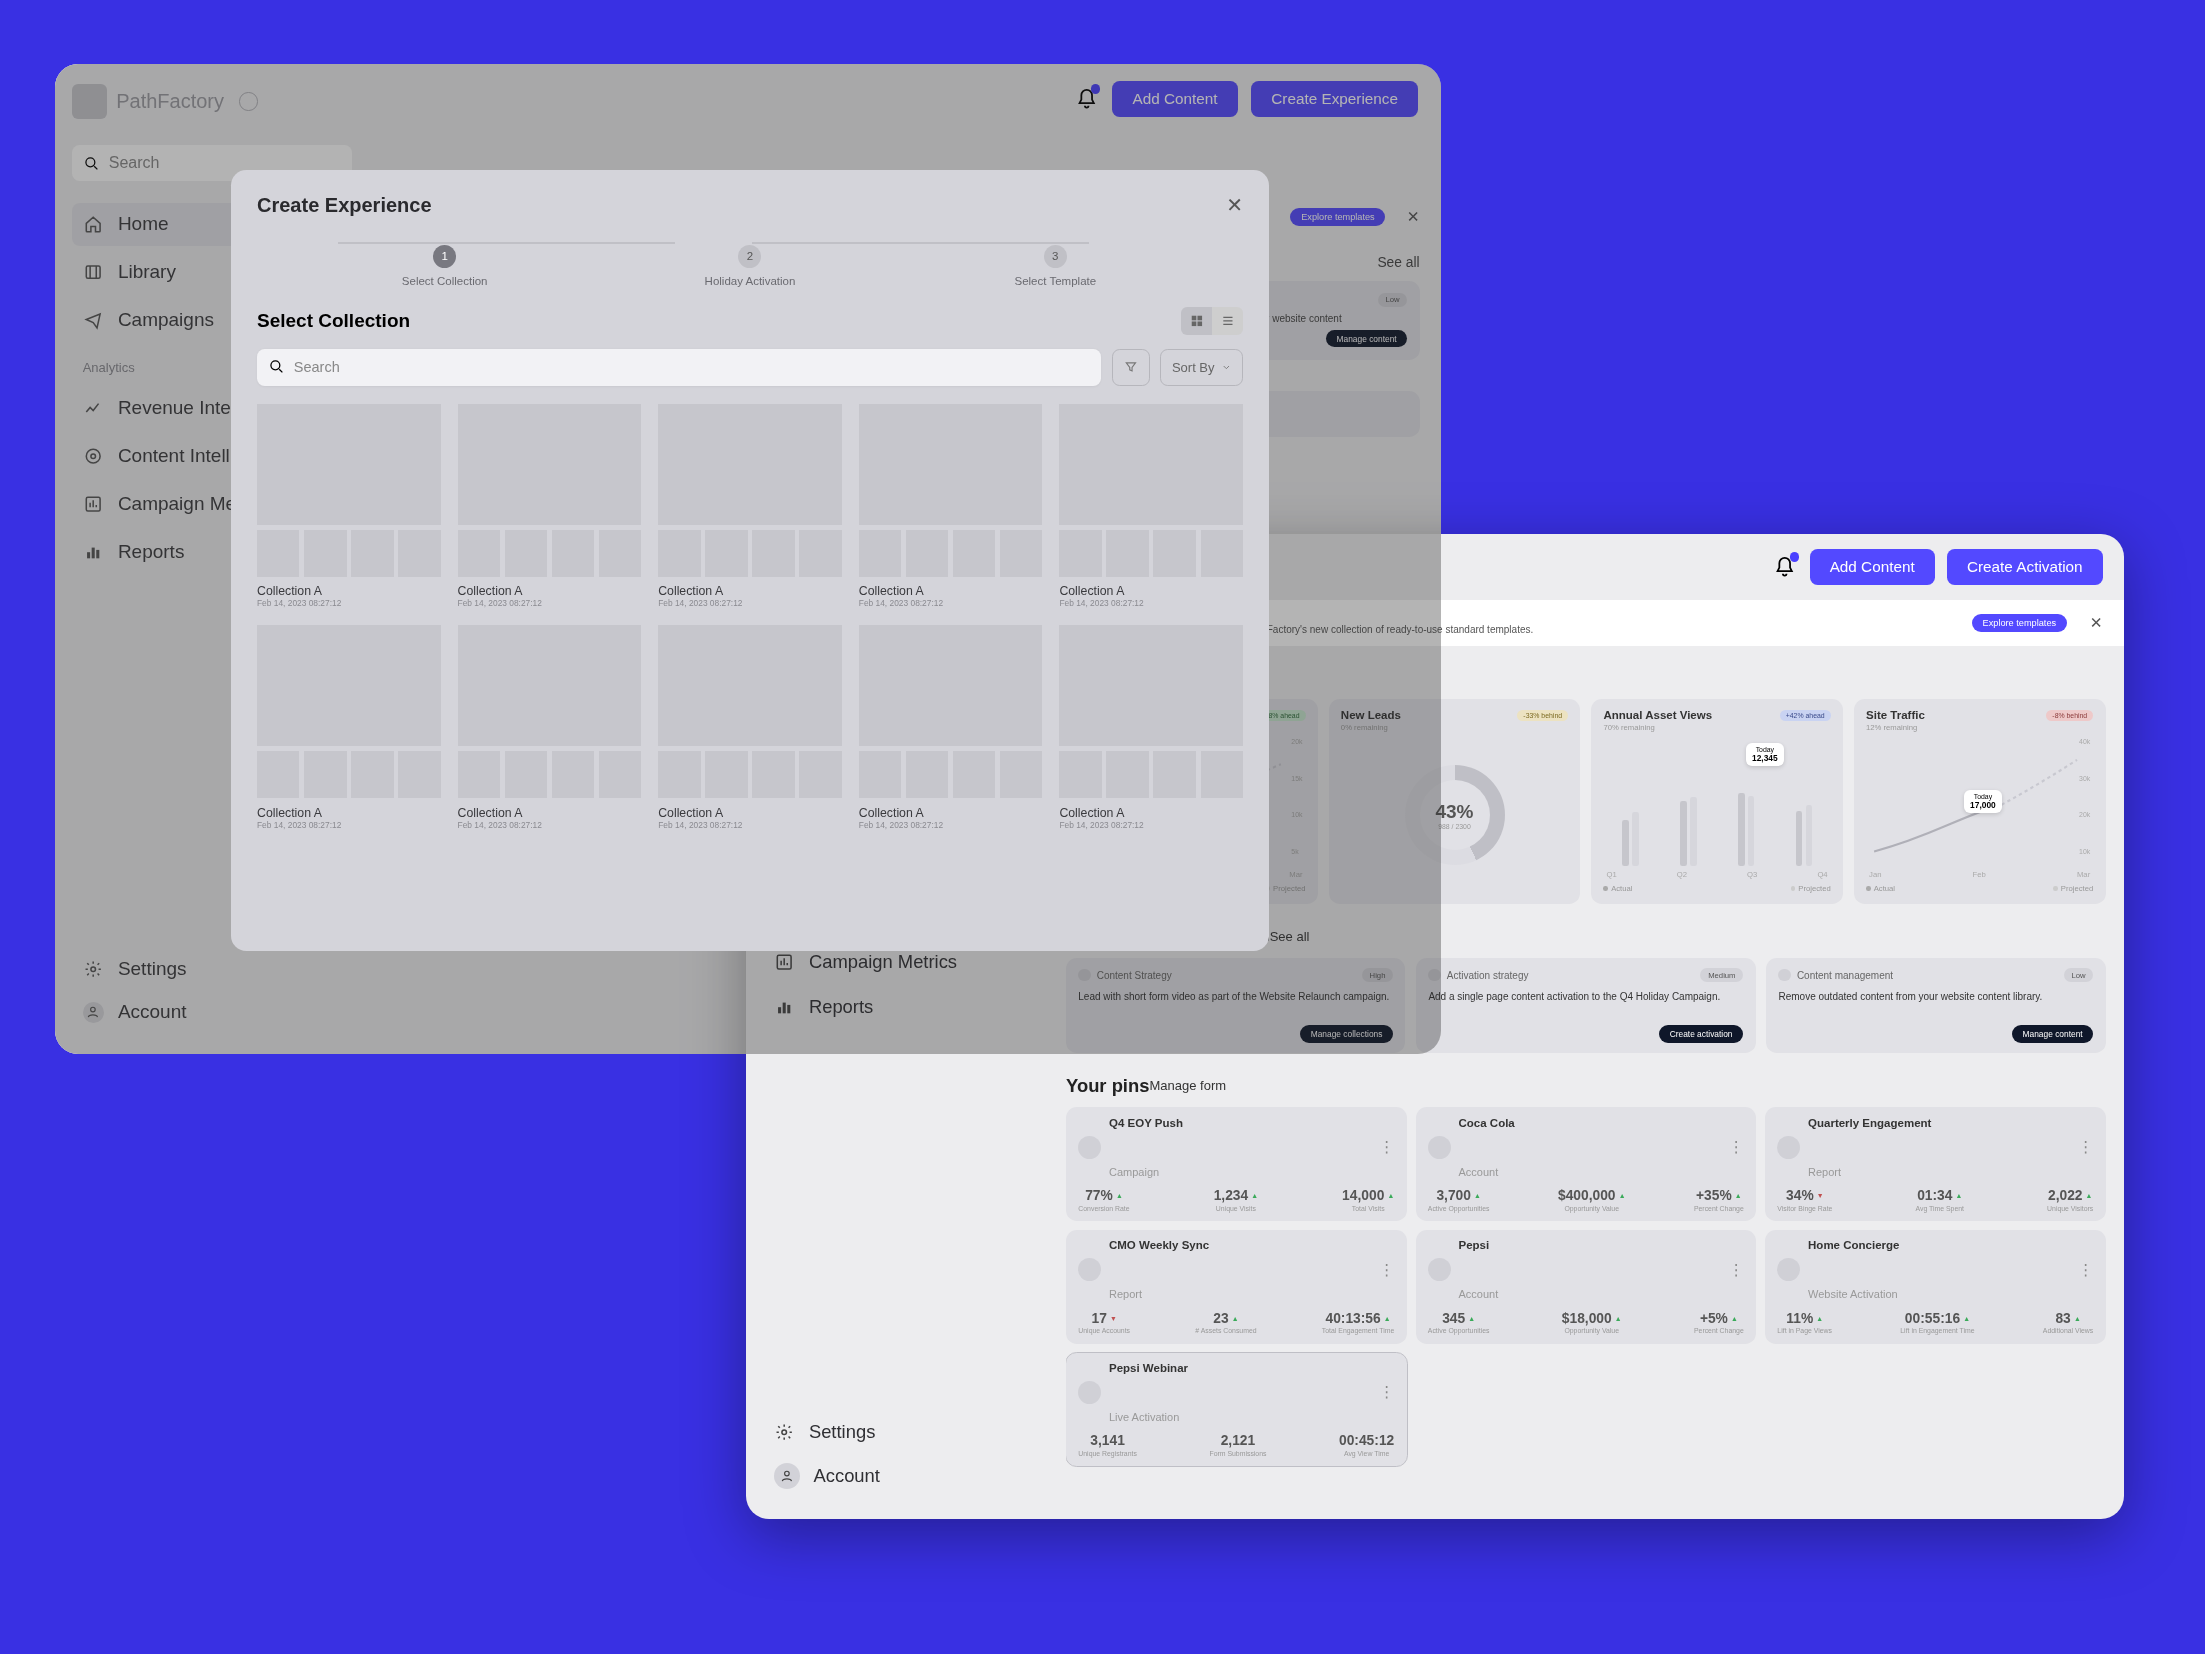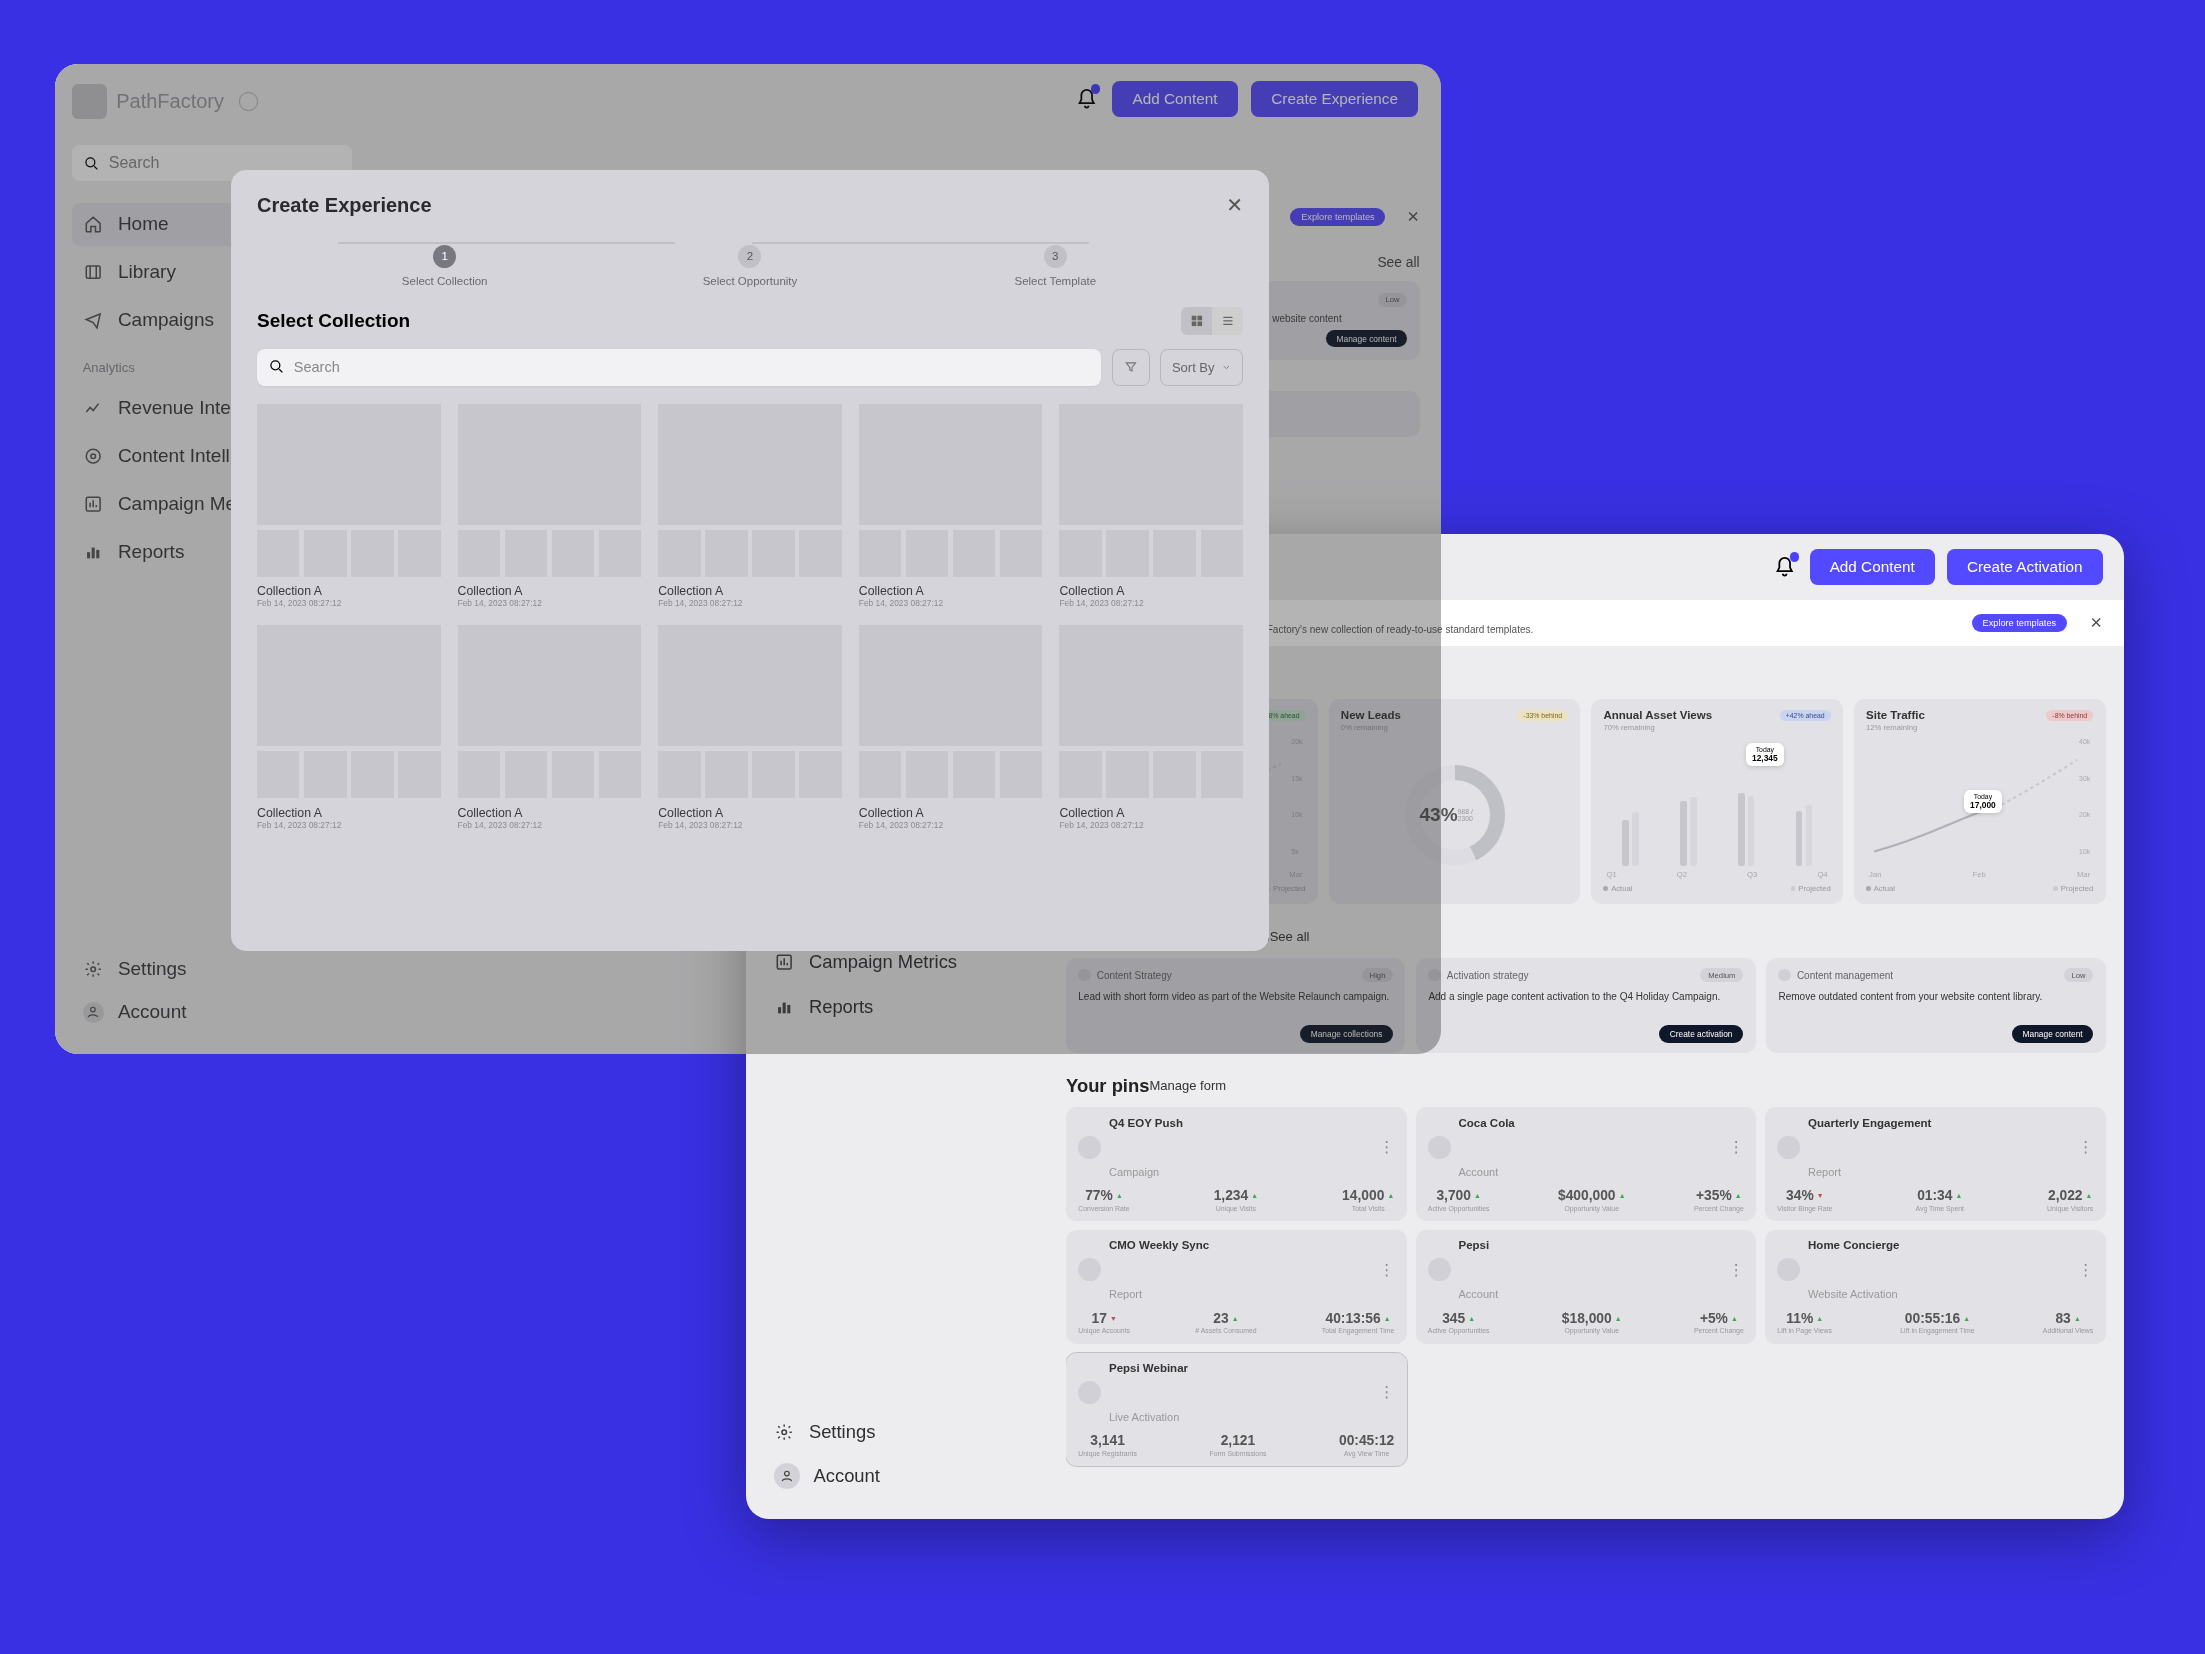--- a/index.html
+++ b/index.html
@@ -114,21 +114,21 @@
 .goal-foot { display: flex; justify-content: space-between; font-size: 7.7px; color: #999; padding-top: 4.6px; }
 .goal-foot span { display: flex; align-items: center; gap: 3.1px; }
 .goal-foot .dot { width: 4.6px; height: 4.6px; border-radius: 50%; background: #aaa; }
 .goal-xlabels { display: flex; justify-content: space-between; font-size: 7.7px; color: #aaa; padding: 1.5px 3.1px 0; }
 
 .callout { position: absolute; background: #fff; border-radius: 6.1px; padding: 3.1px 6.1px; font-size: 6.9px; box-shadow: 0 1.5px 4.6px rgba(0,0,0,0.15); text-align: center; }
 .callout b { font-size: 8.4px; display: block; }
 
 .donut-wrap { display: flex; align-items: center; justify-content: center; height: 100%; }
 .donut { width: 100px; height: 100px; border-radius: 50%; background: conic-gradient(#bfbfc6 0 43%, #dcdce2 43% 100%); display: flex; align-items: center; justify-content: center; }
-.donut-inner { width: 70px; height: 70px; border-radius: 50%; background: #e1e1e6; display: flex; flex-direction: row; align-items: center; justify-content: center; }
+.donut-inner { width: 70px; height: 70px; border-radius: 50%; background: #e1e1e6; display: flex; flex-direction: column; align-items: center; justify-content: center; }
 .donut-inner b { font-size: 19px; color: #555; }
 .donut-inner span { font-size: 6.9px; color: #999; }
 
 .bars4 { display: flex; align-items: flex-end; justify-content: space-around; height: 100%; padding: 12.3px 4.6px 3.1px; gap: 13.8px; }
 .bars4 .bg { display: flex; gap: 3.1px; align-items: flex-end; }
 .bars4 .b { width: 6.9px; border-radius: 2.3px; }
 .bars4 .ba { background: #c6c6cc; }
 .bars4 .bp { background: #d6d6dc; }
 
 .rec-grid { display: grid; grid-template-columns: repeat(3, 1fr); gap: 10.7px; }
@@ -316,21 +316,21 @@
   </div>
   <div class="stepper">
     <div class="step-line l1"></div>
       <div class="step-line l2"></div>
     <div class="step active">
         <div class="step-dot">1</div>
         <div class="step-lbl" data-bind="modal.steps.0">Select Collection</div>
       </div>
     <div class="step">
         <div class="step-dot">2</div>
-        <div class="step-lbl" data-bind="modal.steps.1">Select Opportunity</div>
+        <div class="step-lbl" data-bind="modal.steps.1">Holiday Activation</div>
       </div>
     <div class="step">
         <div class="step-dot">3</div>
         <div class="step-lbl" data-bind="modal.steps.2">Select Template</div>
       </div>
   </div>
   <div class="modal-body">
     <div class="mb-head">
       <h2 data-bind="modal.heading">Select Collection</h2>
       <div class="view-tog">

